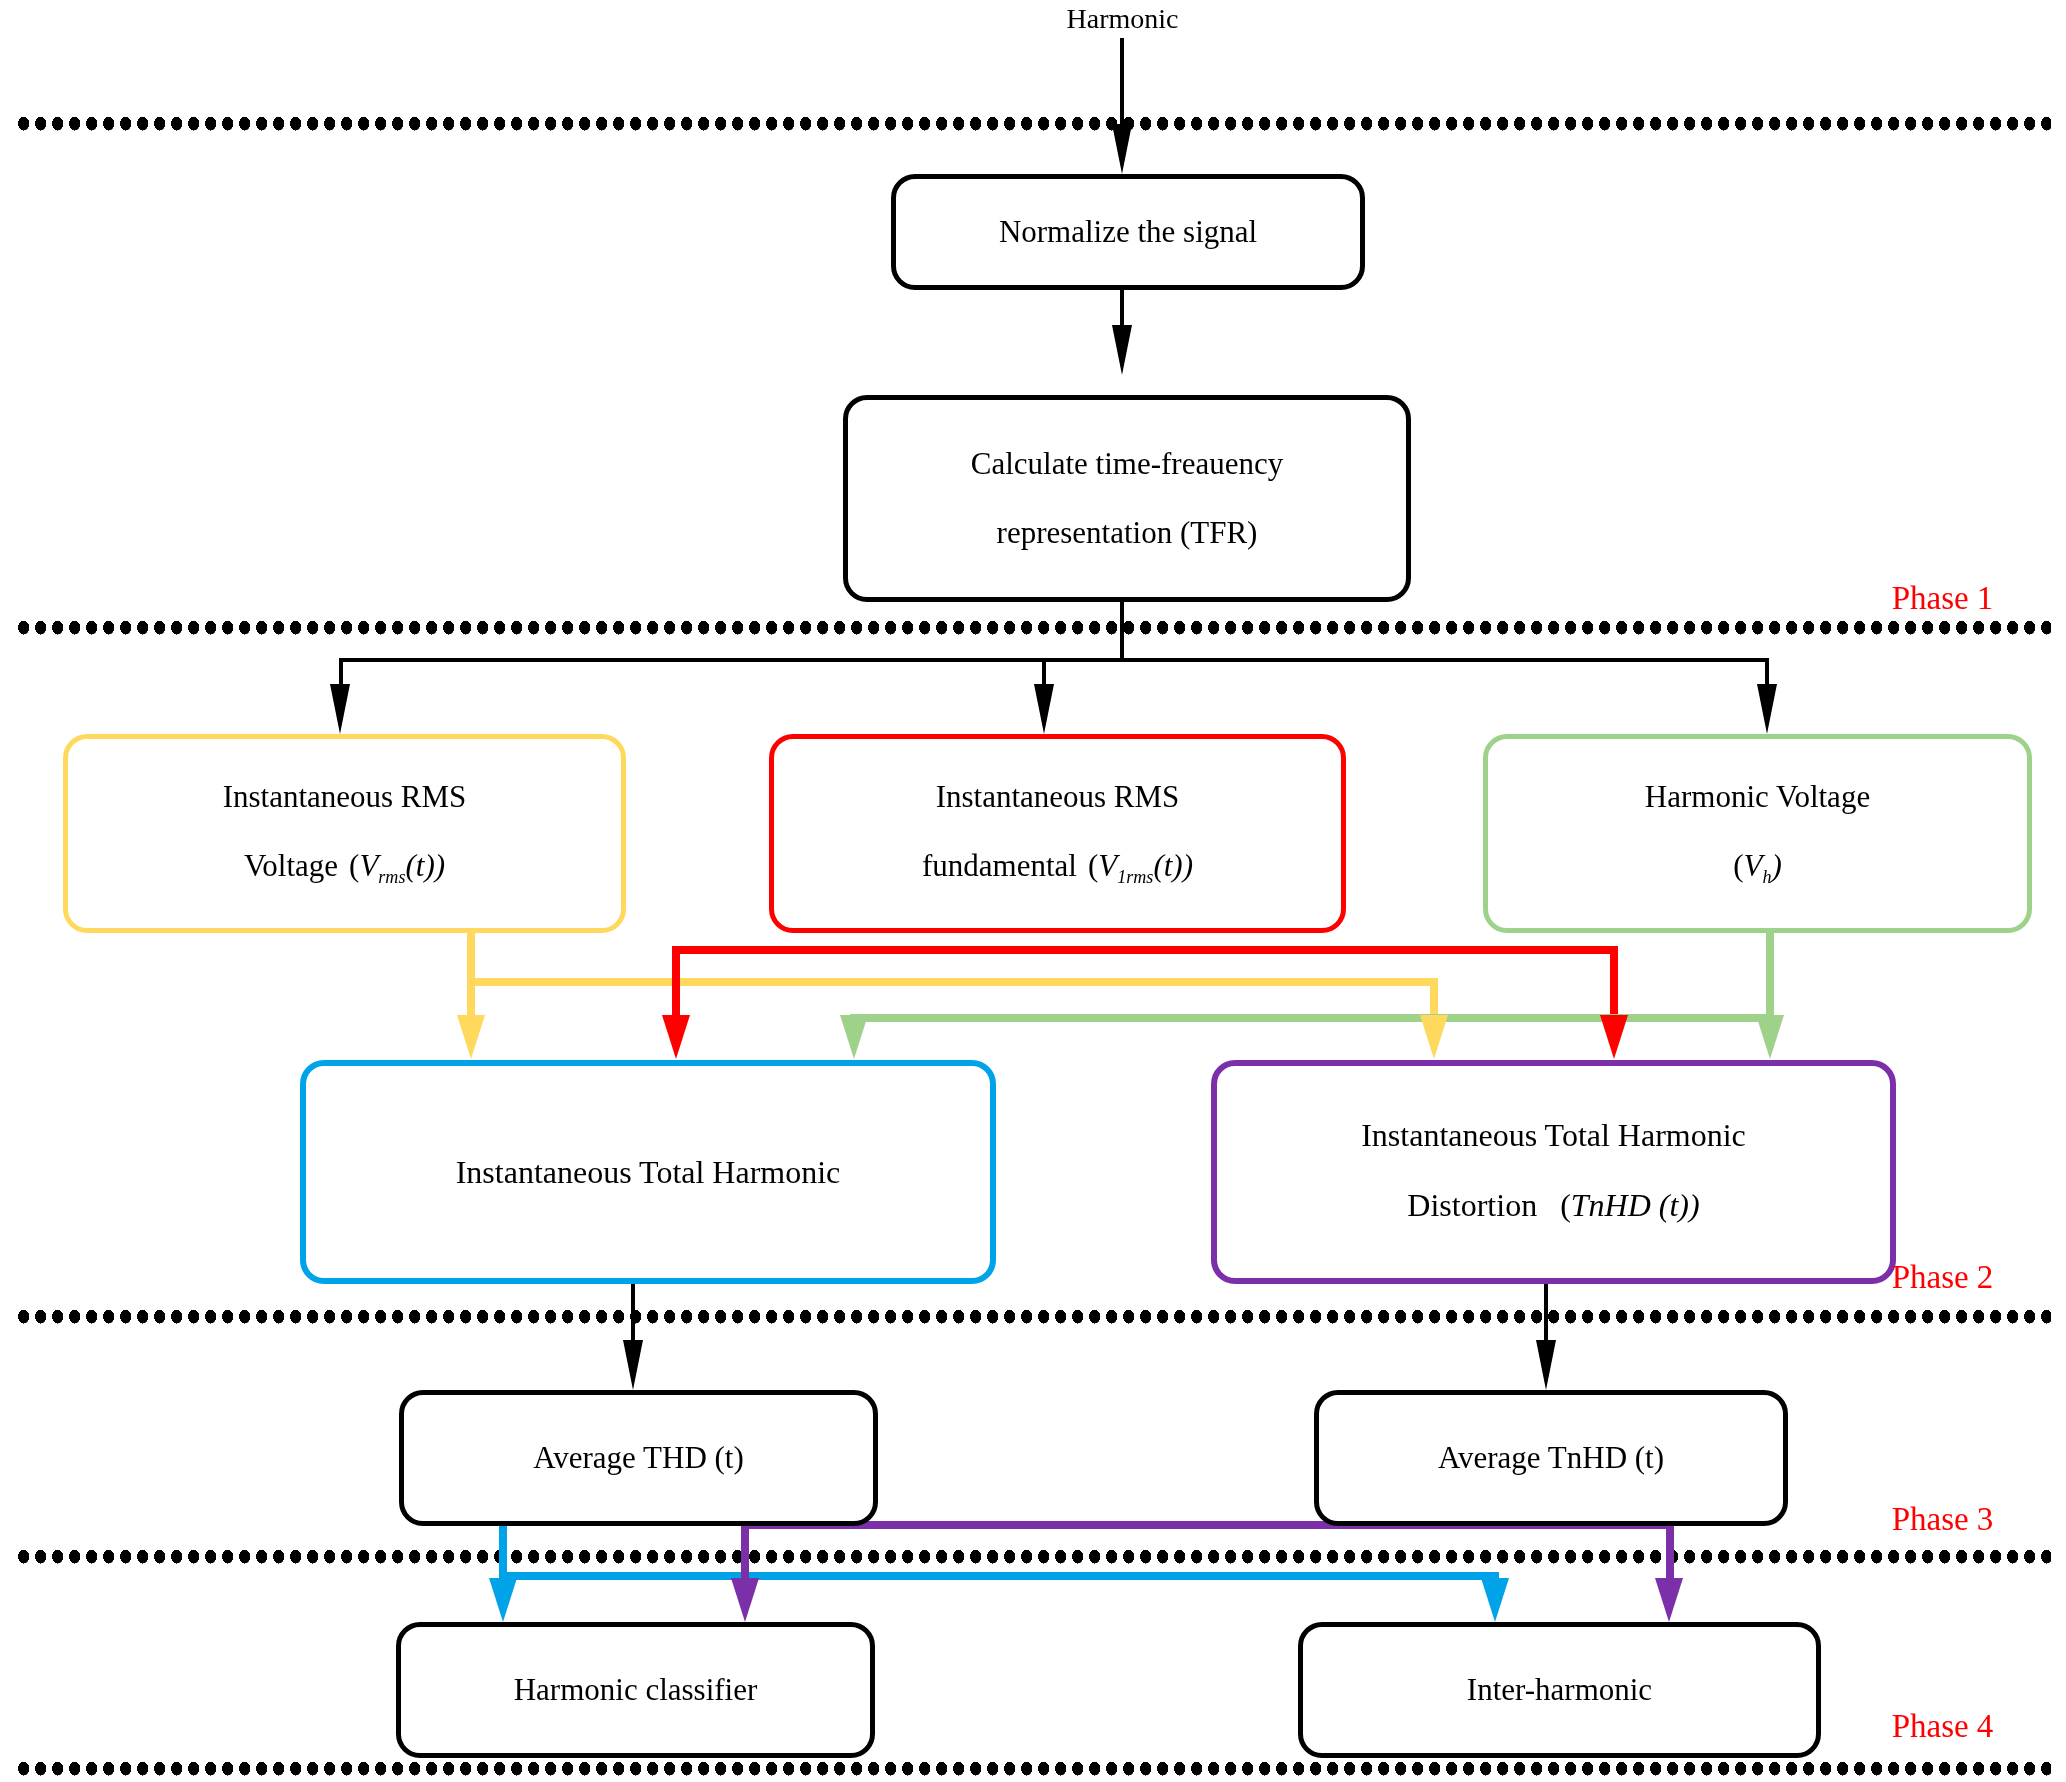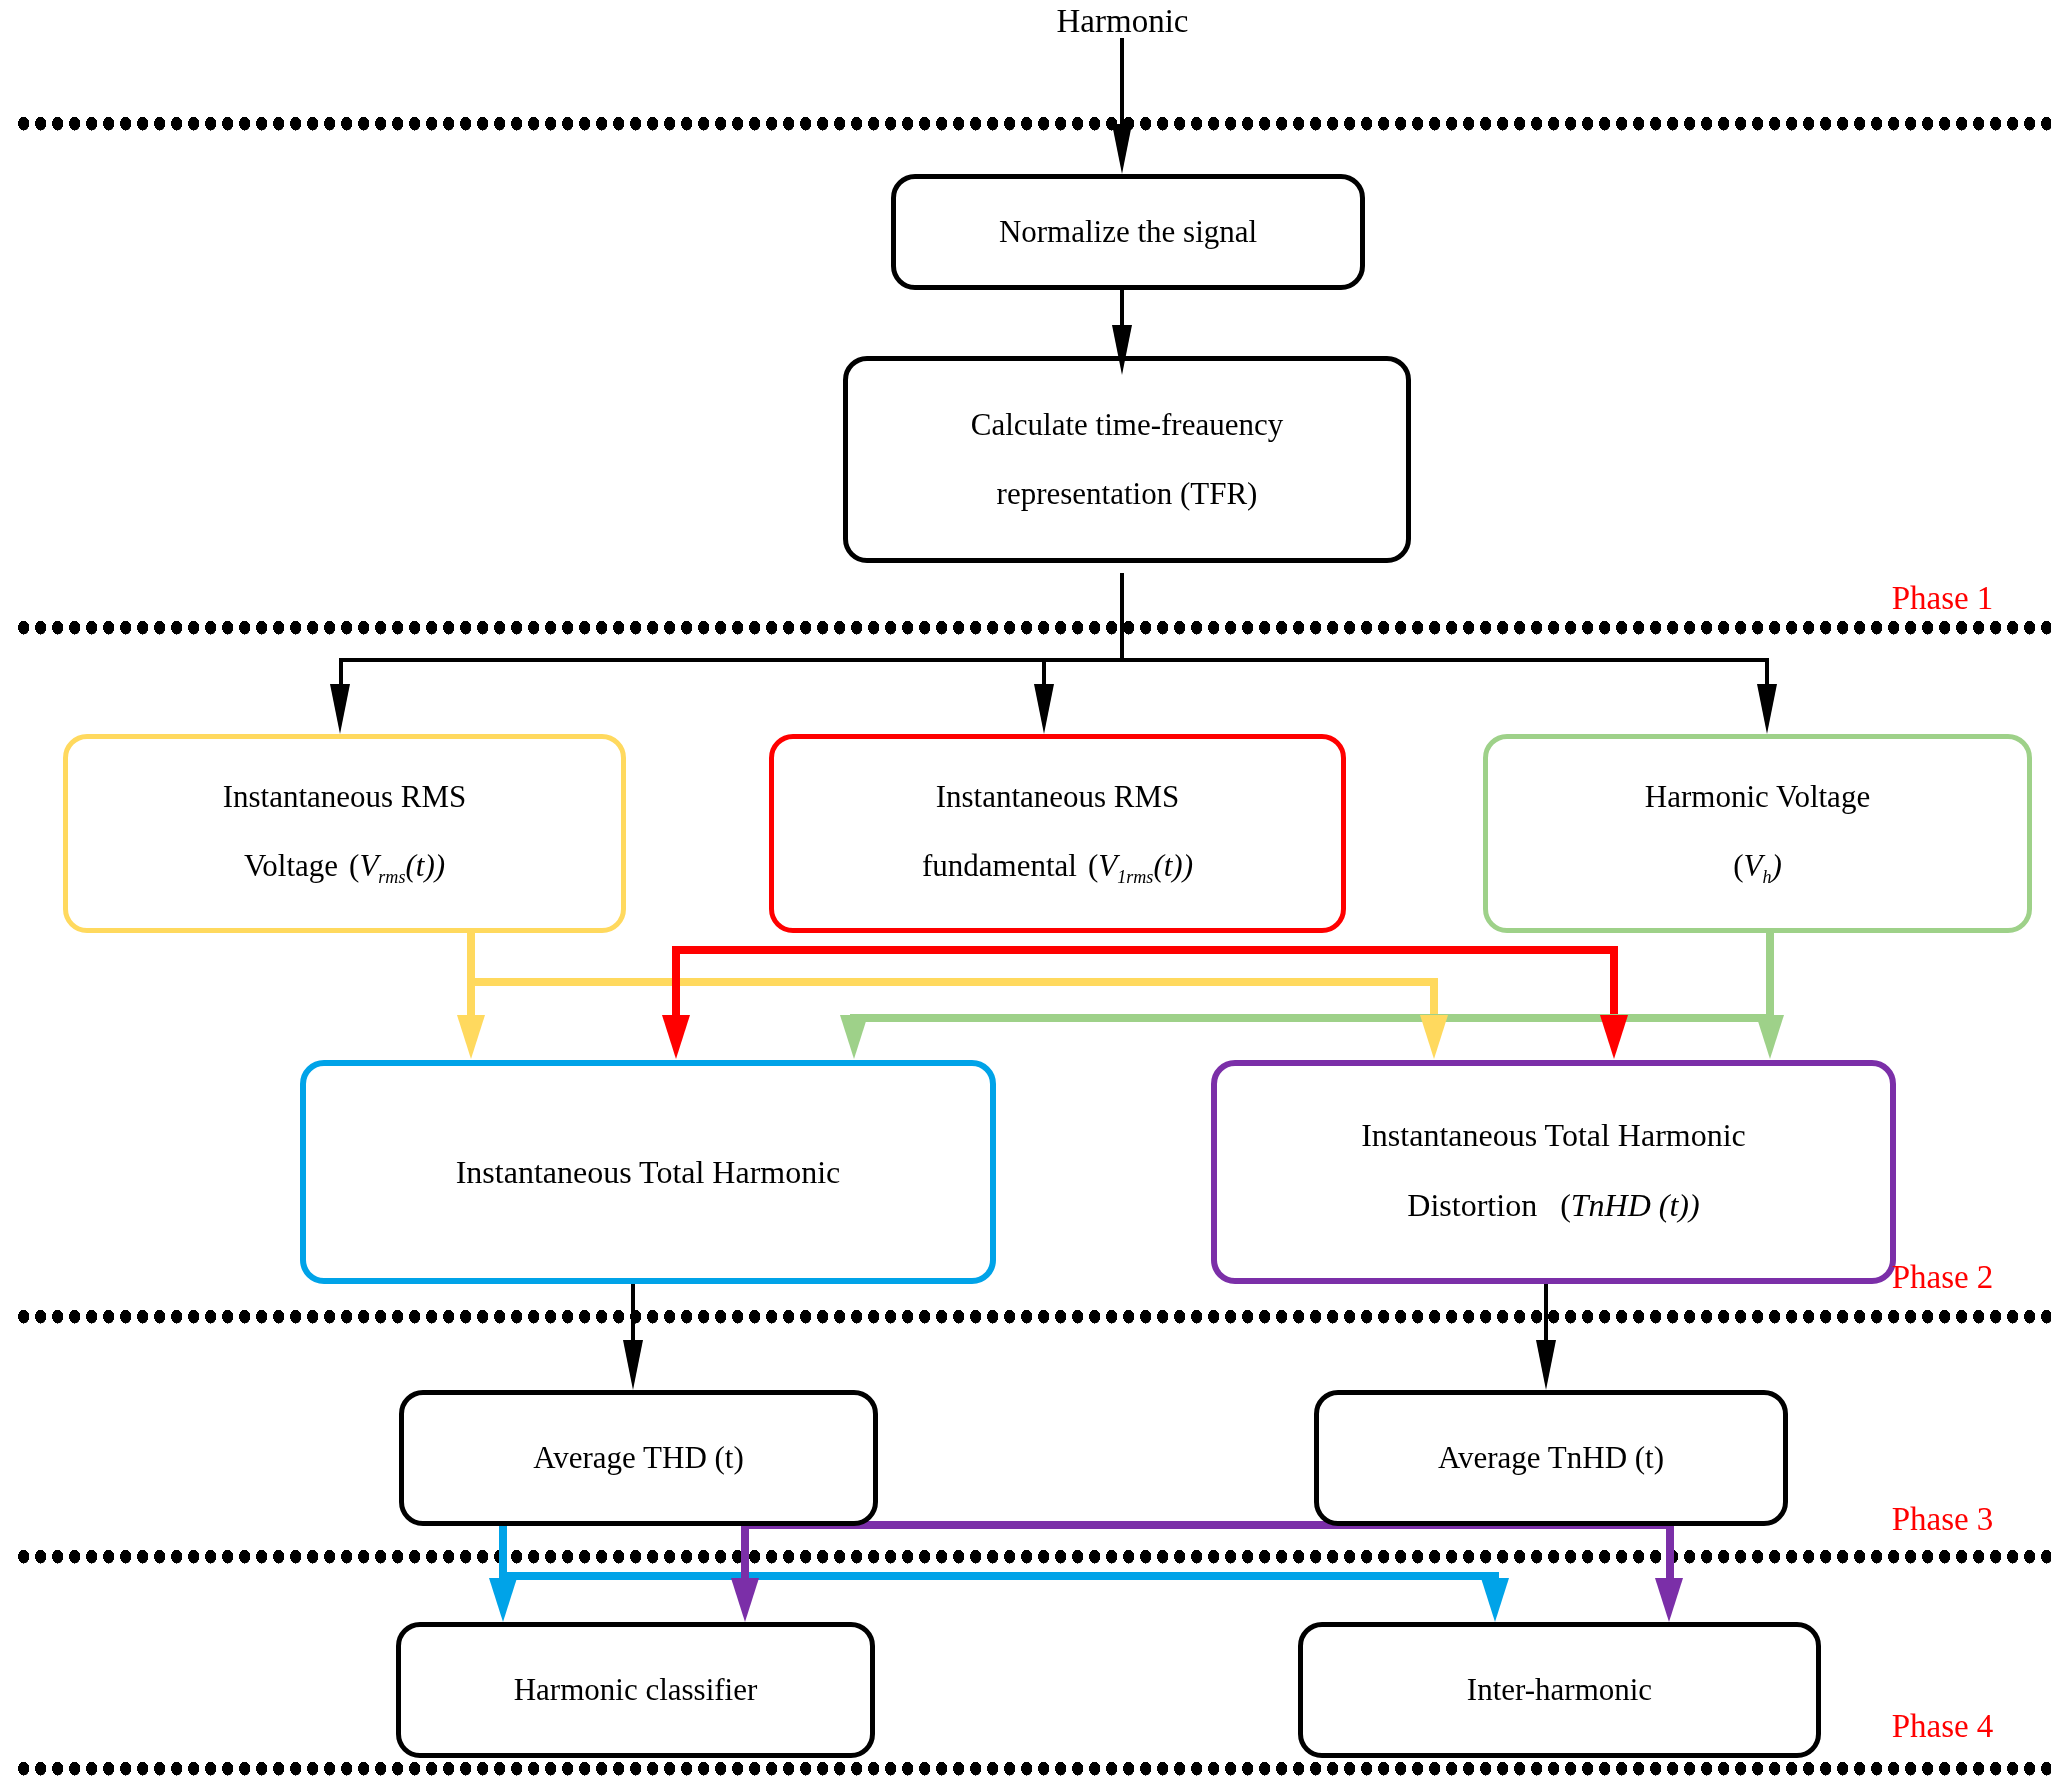--- a/index.html
+++ b/index.html
@@ -35,21 +35,21 @@
   .bx.red{border-color:var(--red);}
   .bx.green{border-color:var(--green);}
   .bx.cyan{border-color:var(--cyan);}
   .bx.purple{border-color:var(--purple);}
   .bx .row{white-space:nowrap;}
   .formula{margin-left:11px;}
   .formula.wide{margin-left:23px;}
   .formula i{font-family:"Liberation Serif","DejaVu Serif",serif;}
   .formula sub i{font-size:70%;text-align:right;}
   
-  .title{position:absolute;z-index:4;font-size:33px;text-align:center;}
+  .title{position:absolute;z-index:4;font-size:28px;text-align:center;}
   .phase{position:absolute;z-index:4;font-size:33px;color:var(--red);width:151px;text-align:center;}
 </style>
 </head>
 <body>
 
 <div class="canvas">
 
   <div class="dots" style="top:116px"></div>
   <div class="dots" style="top:620px"></div>
   <div class="dots" style="top:1309px"></div>
@@ -112,21 +112,21 @@
   <div class="ln purple" style="left:1666px;top:1516px;width:8px;height:66px"></div>
   <div class="ah c purple" style="left:1655px;top:1578px"></div>
   <div class="ln purple" style="left:741px;top:1521px;width:932px;height:8px"></div>
   <div class="ln purple" style="left:741px;top:1525px;width:8px;height:53px"></div>
   <div class="ah c purple" style="left:731px;top:1578px"></div>
 
   <div class="bx" style="left:891px;top:174px;width:464px;height:106px">
     <div class="row">Normalize the signal</div>
   </div>
 
-  <div class="bx" style="left:843px;top:356px;width:558px;height:197px">
+  <div class="bx" style="left:843px;top:395px;width:558px;height:197px">
     <div class="row">Calculate time-freauency</div>
     <div class="row">representation (TFR)</div>
   </div>
 
   <div class="bx yellow" style="left:63px;top:734px;width:553px;height:189px">
     <div class="row">Instantaneous RMS</div>
     <div class="row"><span>Voltage</span><span class="formula"><span>(</span><i>V</i><sub><i>rms</i></sub><i>(t))</i></span></div>
   </div>
 
   <div class="bx red" style="left:769px;top:734px;width:567px;height:189px">

